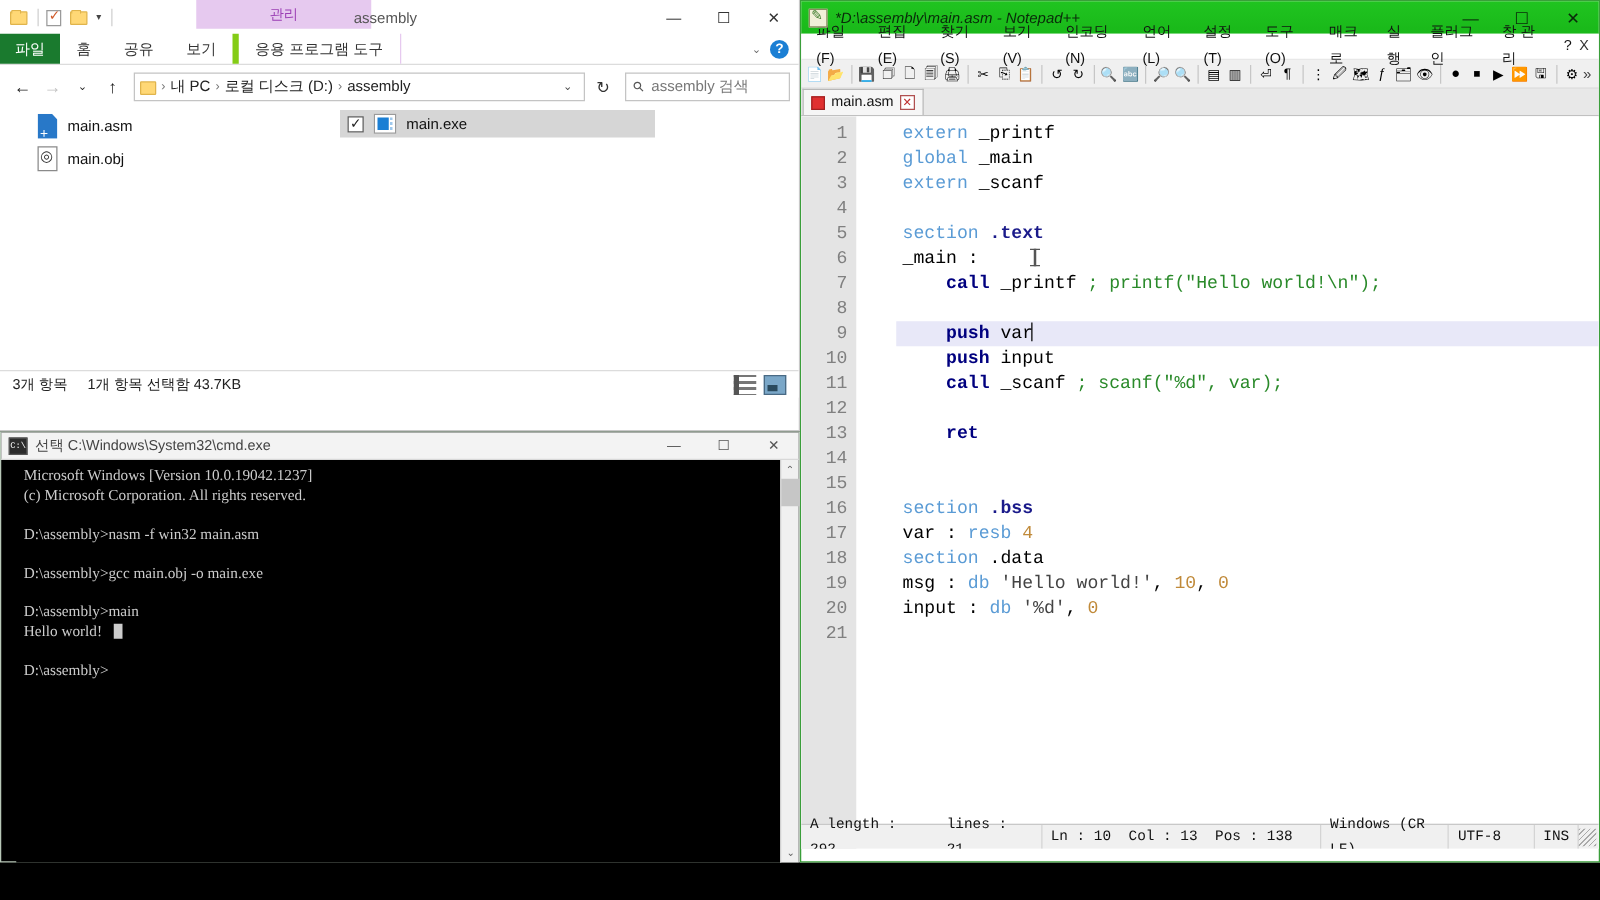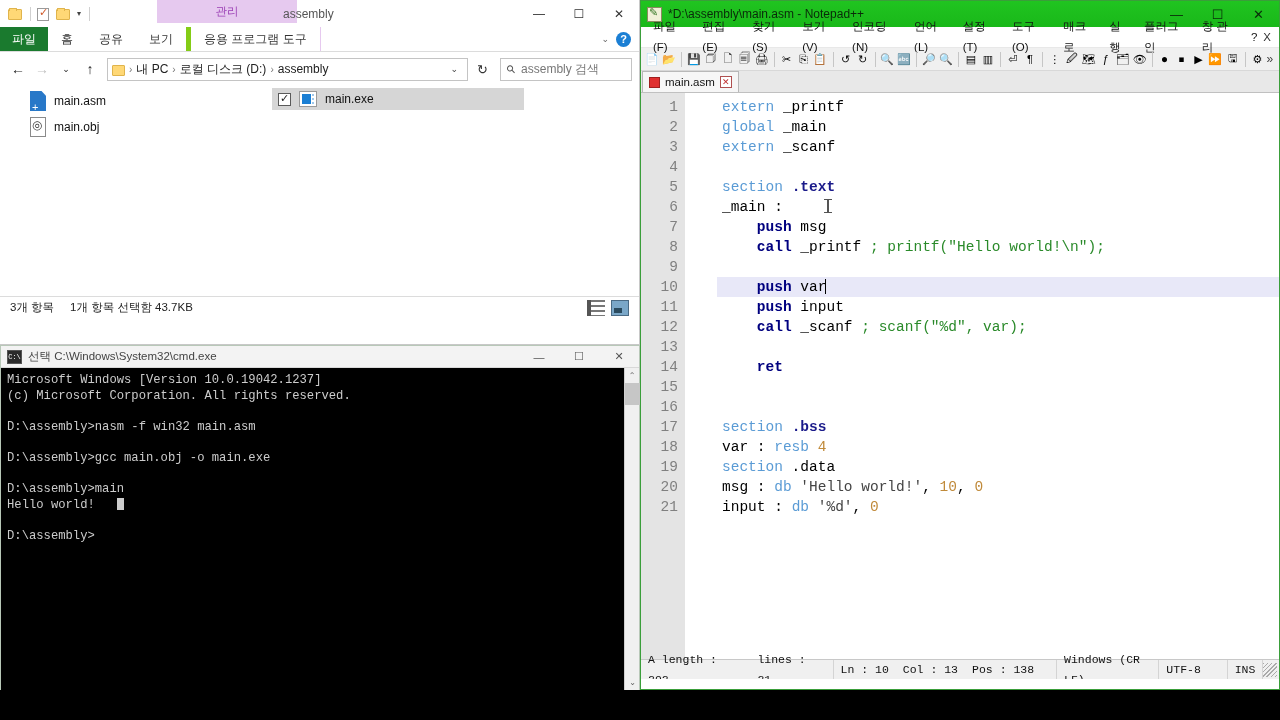--- a/index.html
+++ b/index.html
@@ -175,22 +175,22 @@
     font-family: "Liberation Mono", monospace;
   }
   .cmd-titletext { font-size: 11.5px; color: #444; }
   .cmd-wbtns { margin-left: auto; display: flex; }
   .cmd-wbtn {
     width: 40px; height: 22px; display: flex; align-items: center; justify-content: center;
     font-size: 11px; color: #555;
   }
   .cmd-console {
     position: relative; height: 322px; background: #000; color: #cccccc;
-    font-family: Liberation Mono, monospace; font-size: 12.2px; line-height: 15.6px;
-    padding: 5px 0 0 6px; white-space: pre; overflow: hidden;
+    font-family: Liberation Serif, serif; font-size: 12.2px; line-height: 15.6px;
+    padding: 5px 0 0 6px; white-space: pre; overflow: hidden; margin-left: 12px;
   }
   .cmd-caret-blk {
     display: inline-block; width: 7px; height: 12px; background: #ccc; vertical-align: -2px;
   }
   .cmd-scroll {
     position: absolute; right: 0; top: 22px; width: 15px; height: 322px;
     background: #f0f0f0; border-left: 1px solid #d0d0d0;
   }
   .cmd-sb-up, .cmd-sb-down {
     height: 15px; display: flex; align-items: center; justify-content: center;
@@ -207,21 +207,21 @@
   .npp-title {
     height: 26px; background: #1fc21f; display: flex; align-items: center; padding-left: 6px; gap: 6px;
     background: linear-gradient(to bottom, #20c420, #19b819);
   }
   .npp-ico {
     width: 15px; height: 15px; background: #f0f0d8; border: 1px solid #8a8a60; position: relative;
   }
   .npp-ico::after {
     content: '✎'; position: absolute; left: 1px; top: -2px; font-size: 11px; color: #3a7a2a;
   }
-  .npp-titletext { font-size: 12px; color: #0a2a0a; }
+  .npp-titletext { font-size: 12px; color: #0a2a0a; font-style: italic; }
   .npp-wbtns { margin-left: auto; display: flex; }
   .npp-wbtn {
     width: 41px; height: 26px; display: flex; align-items: center; justify-content: center;
     font-size: 13px; color: #0a2a0a;
   }
   .npp-menu {
     height: 21px; background: #fff; display: flex; align-items: center;
     padding-left: 6px; gap: 0px; font-size: 11.5px; color: #111;
     border-bottom: 1px solid #e8e8e8;
   }
@@ -531,21 +531,20 @@
           <div>20</div>
           <div>21</div>
         </div>
       <div class="codearea" id="npp-code">
           <div class="cline"><span class="k-dir">extern</span><span class="k-id"> _printf</span></div>
           <div class="cline"><span class="k-dir">global</span><span class="k-id"> _main</span></div>
           <div class="cline"><span class="k-dir">extern</span><span class="k-id"> _scanf</span></div>
           <div class="cline">&nbsp;</div>
           <div class="cline"><span class="k-dir">section</span><span class="k-id"> </span><span class="k-sect">.text</span></div>
           <div class="cline"><span class="k-id">_main :</span></div>
-          <div class="cline"><span class="k-id">    </span><span class="k-instr">push</span><span class="k-id"> msg</span></div>
           <div class="cline"><span class="k-id">    </span><span class="k-instr">call</span><span class="k-id"> _printf </span><span class="k-cmt">; printf("Hello world!\n");</span></div>
           <div class="cline">&nbsp;</div>
           <div class="cline cur"><span class="k-id">    </span><span class="k-instr">push</span><span class="k-id"> var</span><span class="caret-bar"></span></div>
           <div class="cline"><span class="k-id">    </span><span class="k-instr">push</span><span class="k-id"> input</span></div>
           <div class="cline"><span class="k-id">    </span><span class="k-instr">call</span><span class="k-id"> _scanf </span><span class="k-cmt">; scanf("%d", var);</span></div>
           <div class="cline">&nbsp;</div>
           <div class="cline"><span class="k-id">    </span><span class="k-instr">ret</span></div>
           <div class="cline">&nbsp;</div>
           <div class="cline">&nbsp;</div>
           <div class="cline"><span class="k-dir">section</span><span class="k-id"> </span><span class="k-sect">.bss</span></div>

